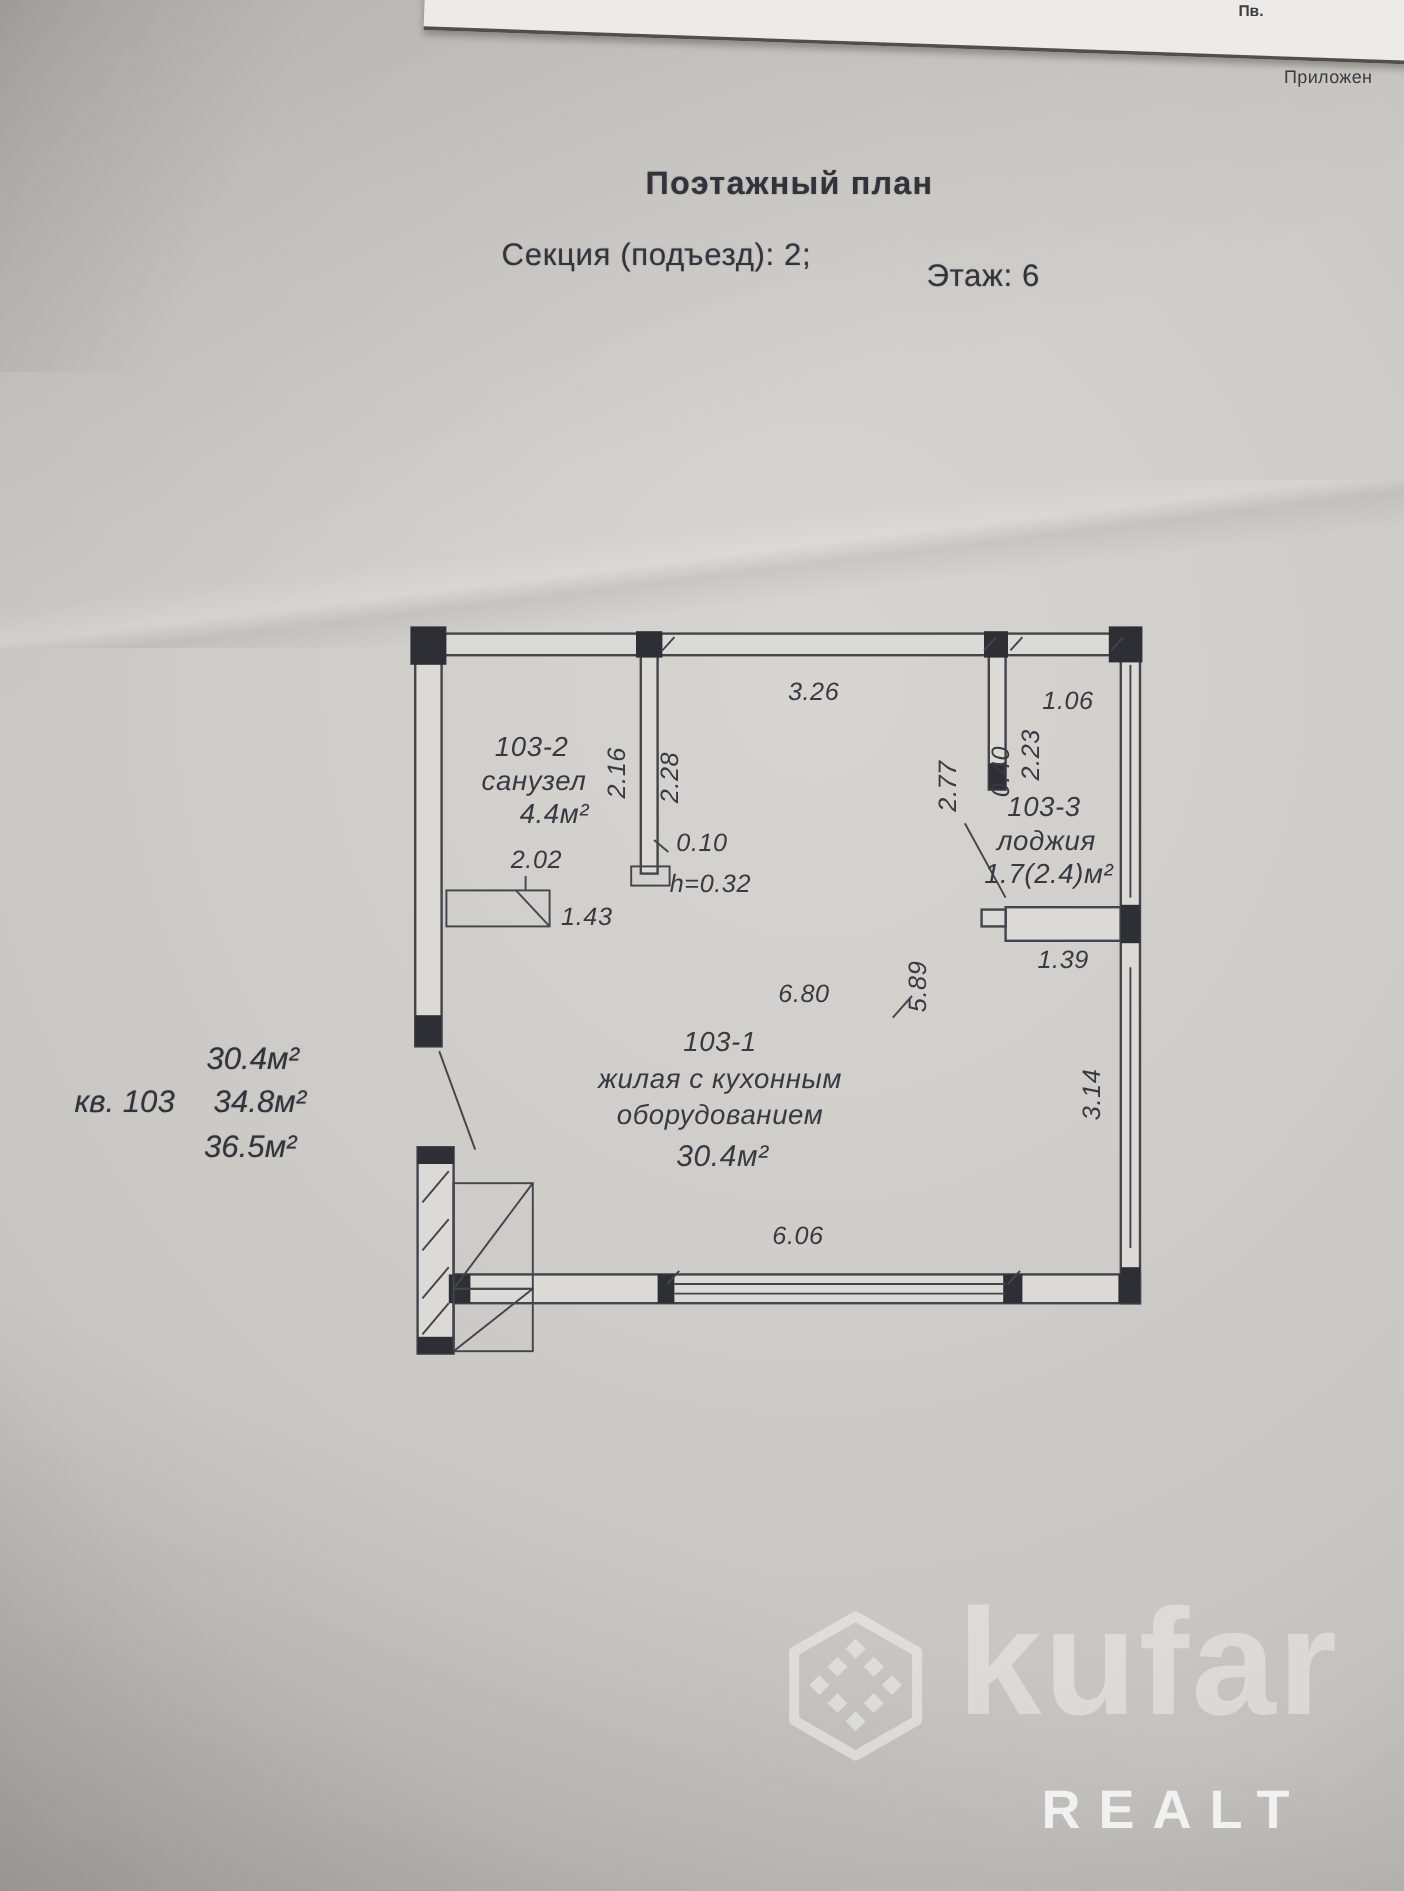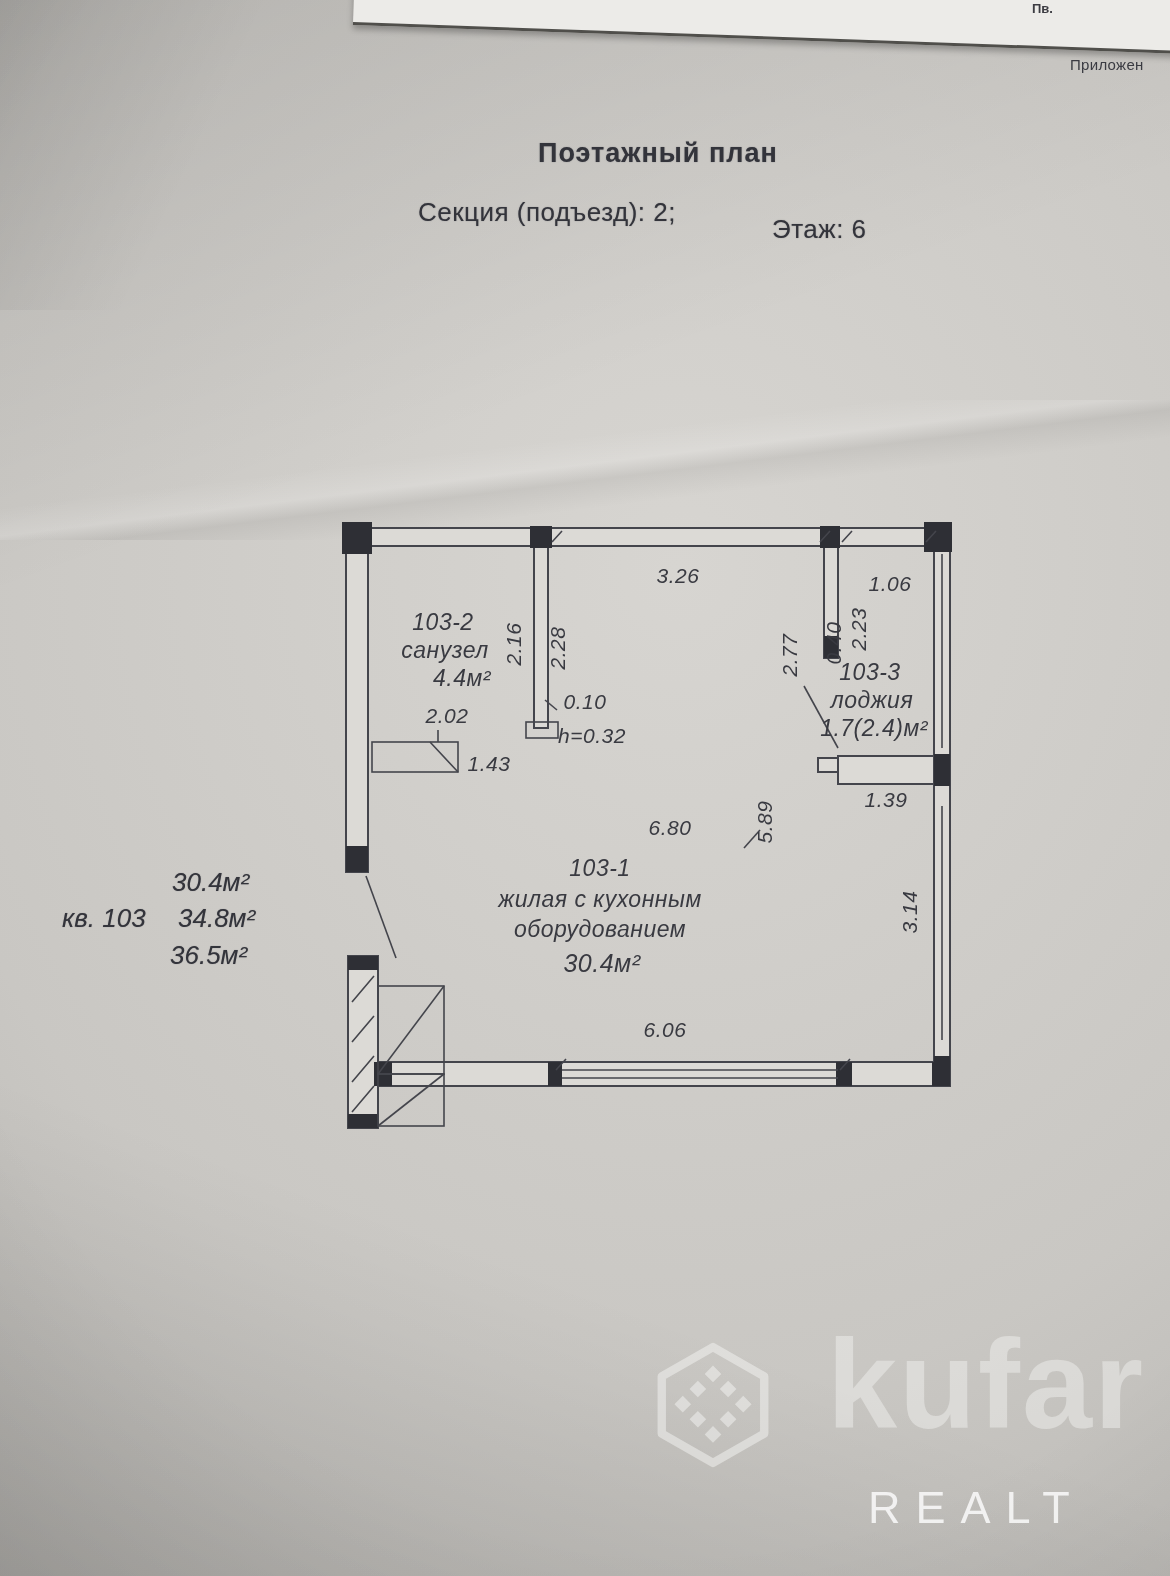--- a/index.html
+++ b/index.html
@@ -60,25 +60,24 @@
   svg.plan .rnum{font-size:23px;}
   svg.plan .rname{font-size:23px;}
   svg.plan .rarea{font-size:23px;}
   svg.plan .rarea-big{font-size:25px;}
   .wm{position:absolute;left:640px;top:1330px;width:500px;height:240px;}
   .wm-logo{position:absolute;left:10px;top:12px;}
   .wm-brand{
     position:absolute;left:158px;top:-18px;
     font-size:126px;font-weight:700;letter-spacing:2px;
     color:rgba(240,240,238,0.50);
-    margin-left:29px;
   }
   .wm-sub{
     position:absolute;left:228px;top:152px;
-    font-size:45px;font-weight:400;letter-spacing:15px;
+    font-size:45px;font-weight:700;letter-spacing:15px;
     color:rgba(250,250,250,0.85);
   }
 </style>
 </head>
 <body>
 
 <div class="photo">
 
   <div class="crease2"></div>
   <div class="crease1"></div>

